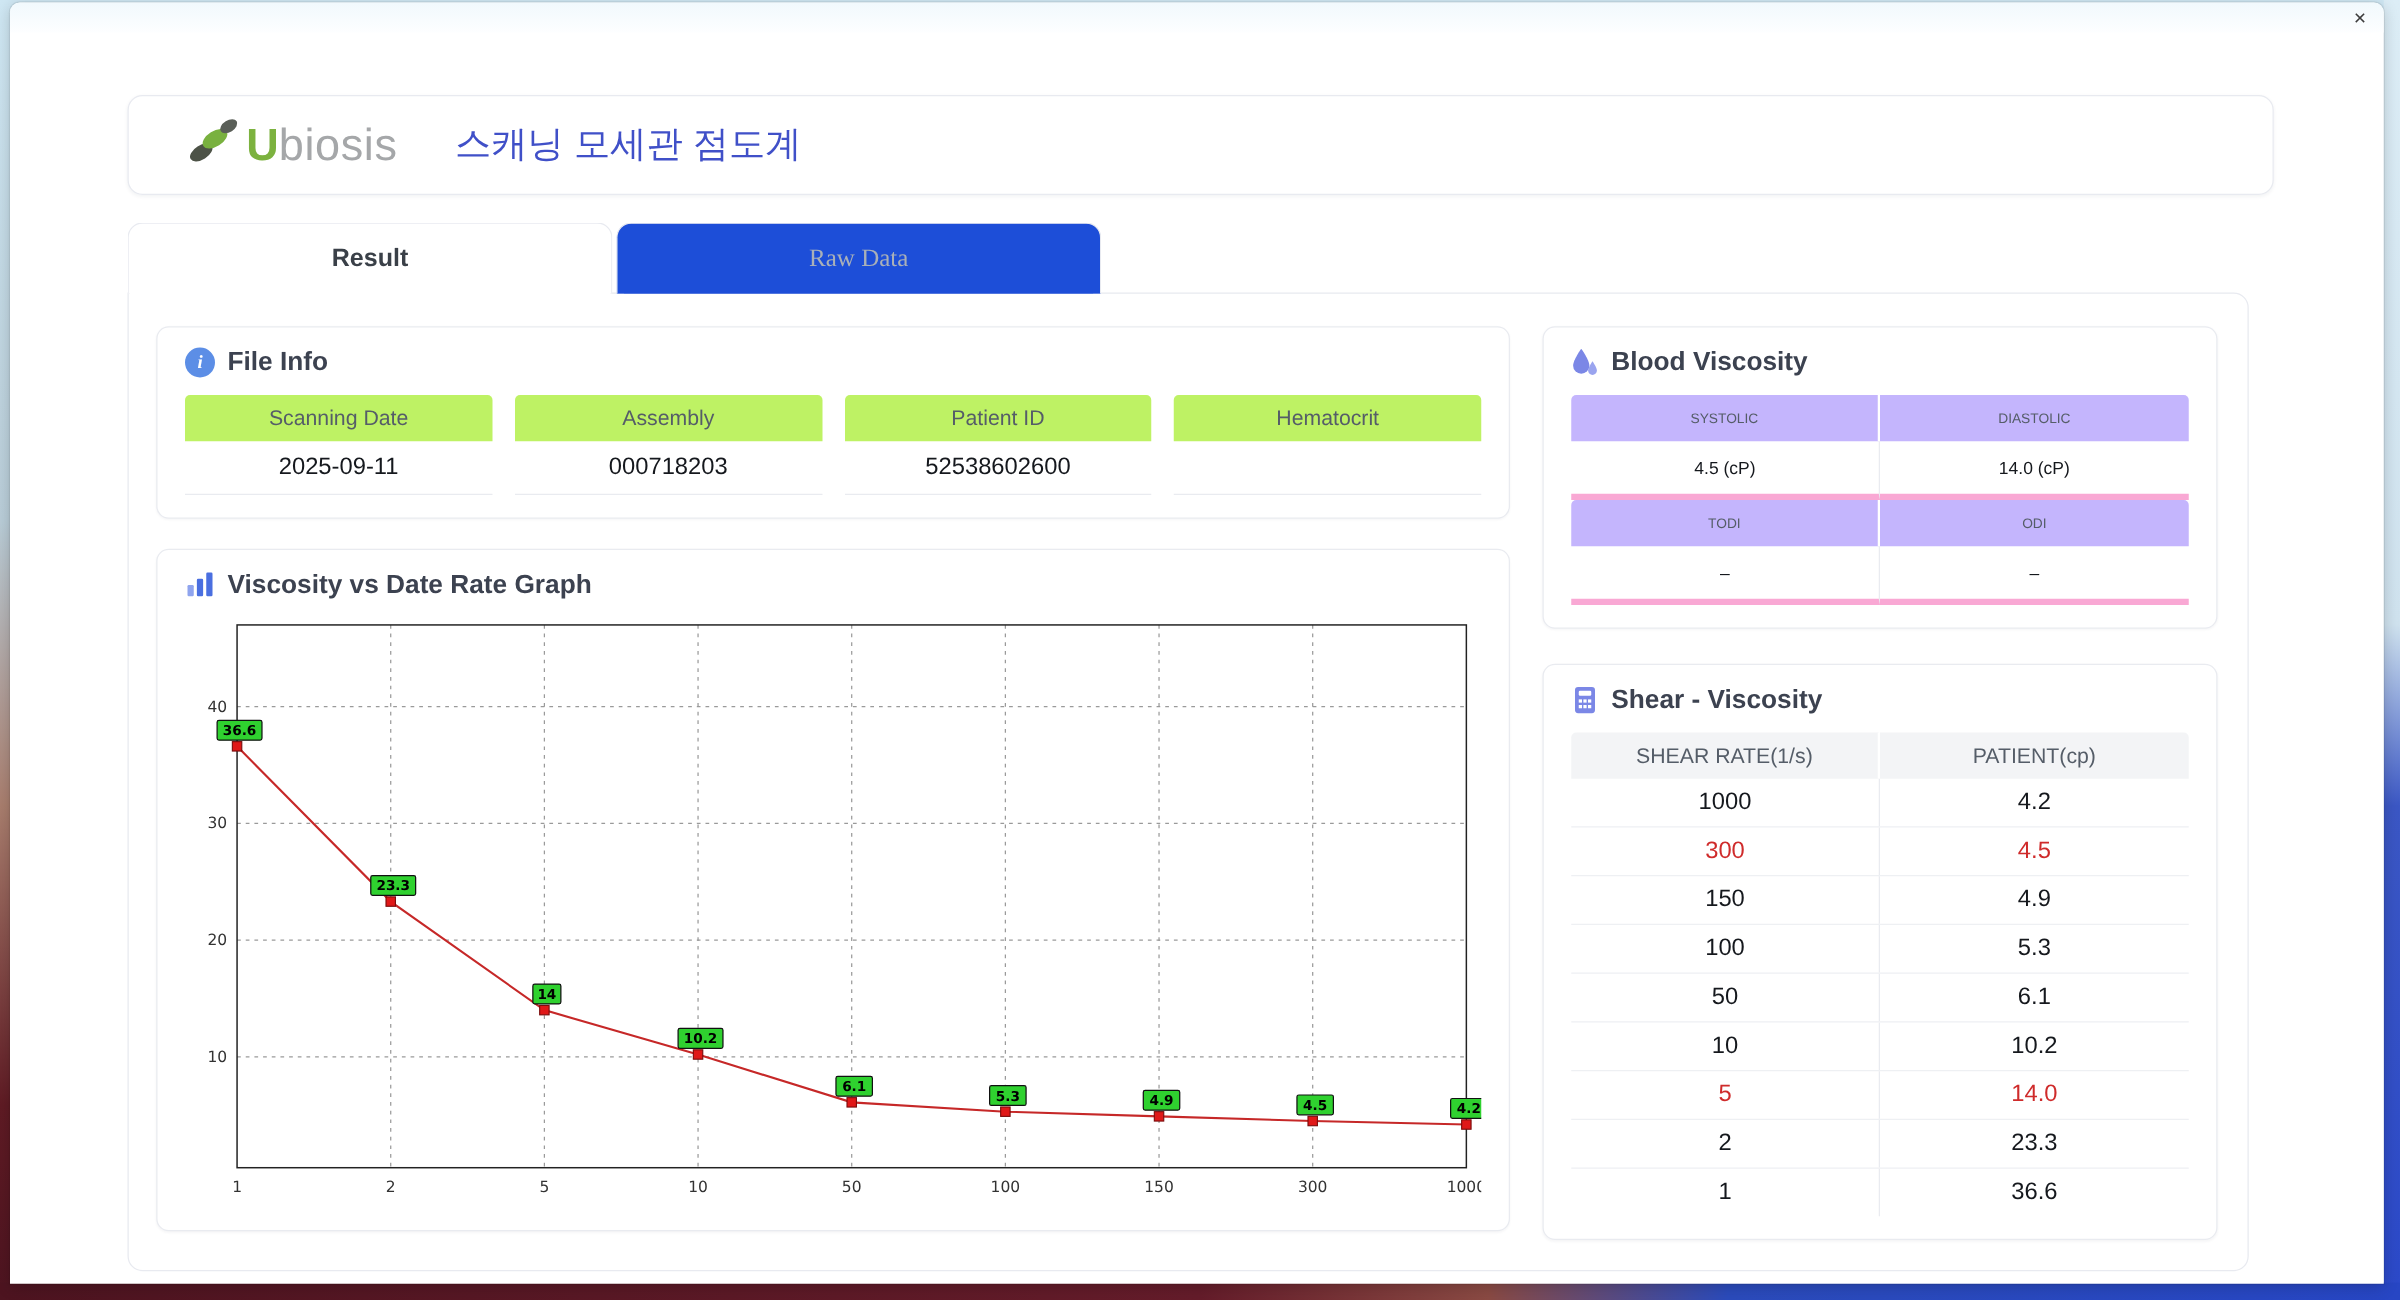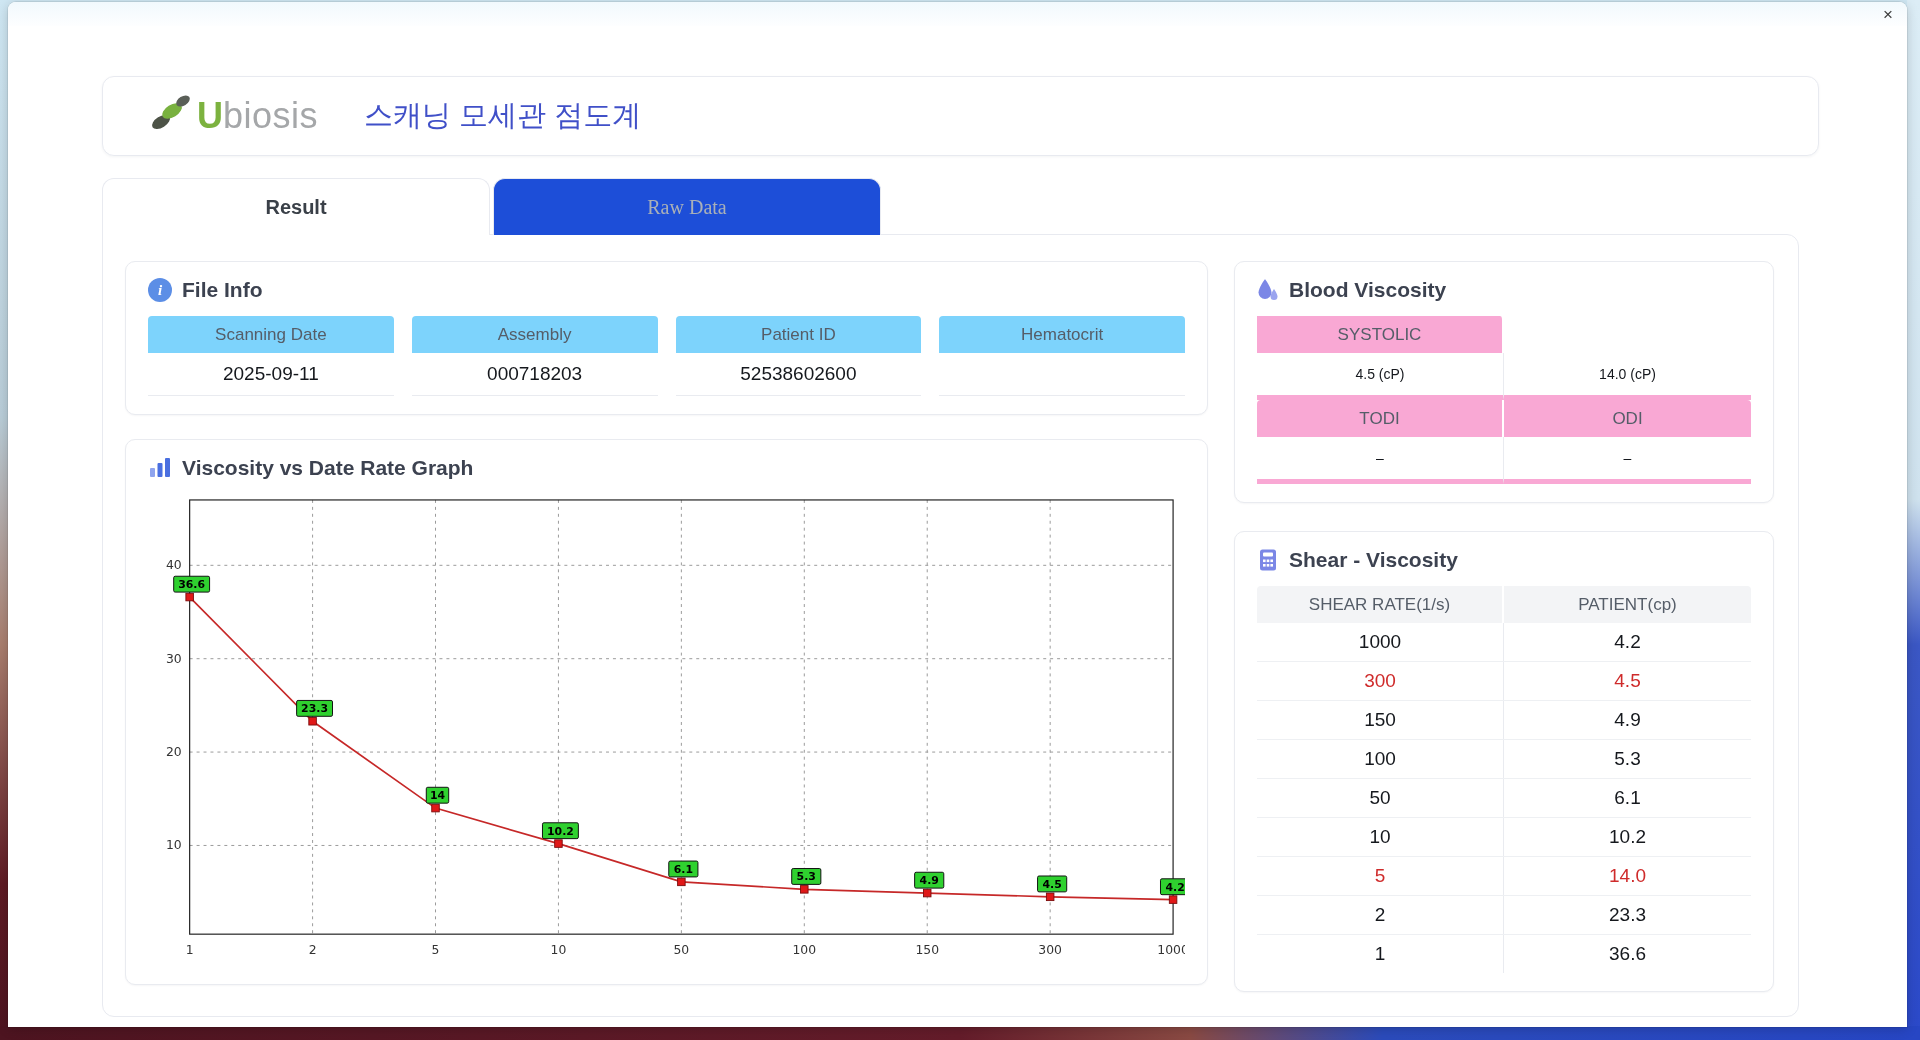--- a/index.html
+++ b/index.html
@@ -44,28 +44,28 @@
   .col-right{width:540px;flex:0 0 540px;display:flex;flex-direction:column;gap:28px;text-align:center;}
   .panel{border:1px solid #e9ebf0;border-radius:10px;background:#fff;
     padding:16px 22px 18px;box-shadow:0 1px 2px rgba(20,30,60,.04);}
   .panel-head{display:flex;align-items:center;gap:10px;margin-bottom:14px;}
   .panel-head h2{margin:0;font-size:21px;color:#3c4250;font-weight:700;}
   .icon-badge{width:24px;height:24px;border-radius:50%;background:#5c8ee6;color:#fff;
     display:flex;align-items:center;justify-content:center;font-size:15px;font-weight:700;
     font-family:"Liberation Serif",serif;font-style:italic;flex:0 0 24px;}
   
   .fi-grid{display:grid;grid-template-columns:repeat(4,1fr);column-gap:18px;}
-  .fi-head{background:#7dd3fc;height:37px;display:flex;align-items:center;justify-content:center;
+  .fi-head{background:#bef264;height:37px;display:flex;align-items:center;justify-content:center;
     font-size:17px;color:#555d68;border-radius:4px 4px 0 0;}
   .fi-val{height:42px;display:flex;align-items:center;justify-content:center;
     font-size:19px;color:#15181d;border-bottom:1px solid #e9ebf0;}
   
   .bv-row{display:grid;grid-template-columns:1fr 1fr;}
-  .bv-head{background:#f9a8d4;height:37px;display:flex;align-items:center;justify-content:center;
-    font-size:17px;color:#555d68;}
+  .bv-head{background:#c4b5fd;height:37px;display:flex;align-items:center;justify-content:center;
+    font-size:11px;color:#555d68;}
   .bv-head:first-child{border-right:2px solid #fff;border-radius:4px 0 0 0;}
   .bv-head:last-child{border-radius:0 4px 0 0;}
   .bv-val{height:42px;display:flex;align-items:center;justify-content:center;
     font-size:14px;color:#15181d;border-bottom:5px solid #f9a8d4;}
   .bv-val:first-child{border-right:1px solid #e9ebf0;}
   
   .sh-headrow{display:grid;grid-template-columns:1fr 1fr;}
   .sh-head{background:#f3f4f6;height:37px;display:flex;align-items:center;justify-content:center;
     font-size:17px;color:#555d68;}
   .sh-head:first-child{border-right:2px solid #fff;border-radius:4px 0 0 0;}
@@ -219,20 +219,21 @@
           <div class="panel-head">
             <svg width="22" height="24" viewBox="0 0 22 24">
               <path d="M8 1 C8 1 1.5 10 1.5 14.5 a6.5 6.5 0 0 0 13 0 C14.5 10 8 1 8 1 Z" fill="#7b87e6"></path>
               <path d="M17 11 C17 11 13.5 16 13.5 18.4 a3.5 3.5 0 0 0 7 0 C20.5 16 17 11 17 11 Z" fill="#9aa4ef"></path>
             </svg>
             <h2>Blood Viscosity</h2>
           </div>
           <div id="blood-table">
               <div class="bv-row">
                 <div class="bv-head">SYSTOLIC</div>
+                <div class="bv-head">DIASTOLIC</div>
               </div>
               <div class="bv-row">
                 <div class="bv-val">4.5 (cP)</div>
                 <div class="bv-val">14.0 (cP)</div>
               </div>
               <div class="bv-row">
                 <div class="bv-head">TODI</div>
                 <div class="bv-head">ODI</div>
               </div>
               <div class="bv-row">

